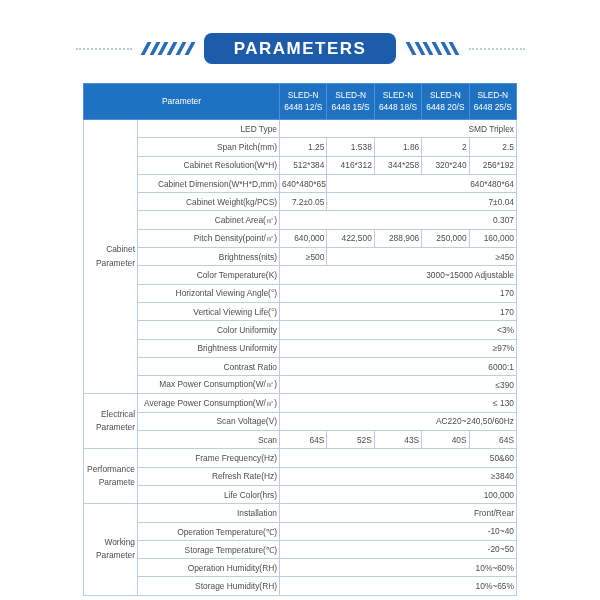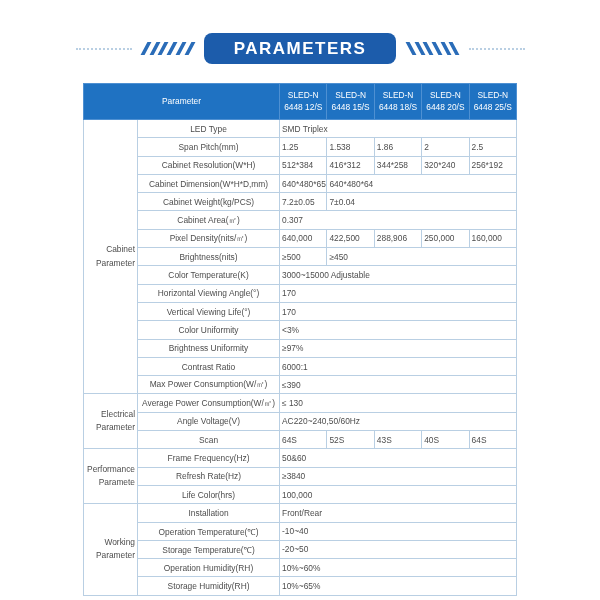--- a/index.html
+++ b/index.html
@@ -84,26 +84,26 @@
     vertical-align: middle;
     padding: 0 2px;
     overflow: hidden;
   }
   td.cat {
     text-align: right;
     line-height: 1.6;
     padding: 0 1px;
   }
   td.param {
-    text-align: center;
+    text-align: right;
     padding-left: 6px;
     white-space: nowrap;
   }
   td.val {
-    text-align: left;
+    text-align: right;
     white-space: nowrap;
   }
 </style>
 </head>
 <body>
 
 <div class="page">
 
   <div class="banner">
     <span class="dotline"></span>
@@ -177,21 +177,21 @@
         <tr>
           <td class="param">Cabinet Weight(kg/PCS)</td>
           <td class="val">7.2±0.05</td>
           <td colspan="4" class="val">7±0.04</td>
         </tr>
         <tr>
           <td class="param">Cabinet Area(㎡)</td>
           <td colspan="5" class="val">0.307</td>
         </tr>
         <tr>
-          <td class="param">Pixel Density(nits/㎡)</td>
+          <td class="param">Pitch Density(point/㎡)</td>
           <td class="val">640,000</td>
           <td class="val">422,500</td>
           <td class="val">288,906</td>
           <td class="val">250,000</td>
           <td class="val">160,000</td>
         </tr>
         <tr>
           <td class="param">Brightness(nits)</td>
           <td class="val">≥500</td>
           <td colspan="4" class="val">≥450</td>
@@ -223,21 +223,21 @@
         <tr>
           <td class="param">Max Power Consumption(W/㎡)</td>
           <td colspan="5" class="val">≤390</td>
         </tr>
         <tr>
           <td rowspan="3" class="cat">Electrical Parameter</td>
           <td class="param">Average Power Consumption(W/㎡)</td>
           <td colspan="5" class="val">≤ 130</td>
         </tr>
         <tr>
-          <td class="param">Angle Voltage(V)</td>
+          <td class="param">Scan Voltage(V)</td>
           <td colspan="5" class="val">AC220~240,50/60Hz</td>
         </tr>
         <tr>
           <td class="param">Scan</td>
           <td class="val">64S</td>
           <td class="val">52S</td>
           <td class="val">43S</td>
           <td class="val">40S</td>
           <td class="val">64S</td>
         </tr>

